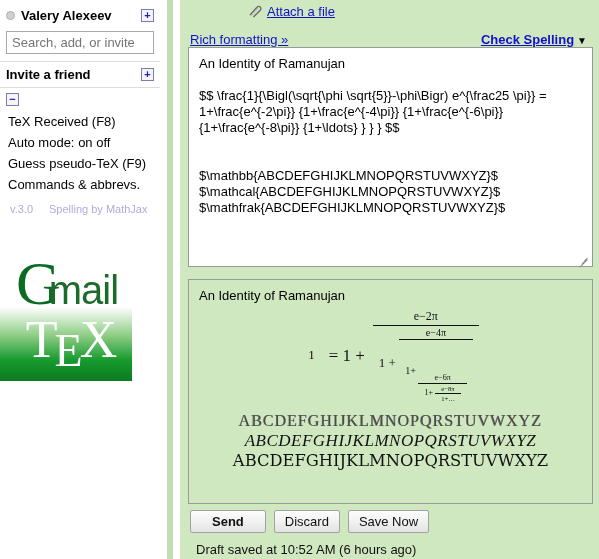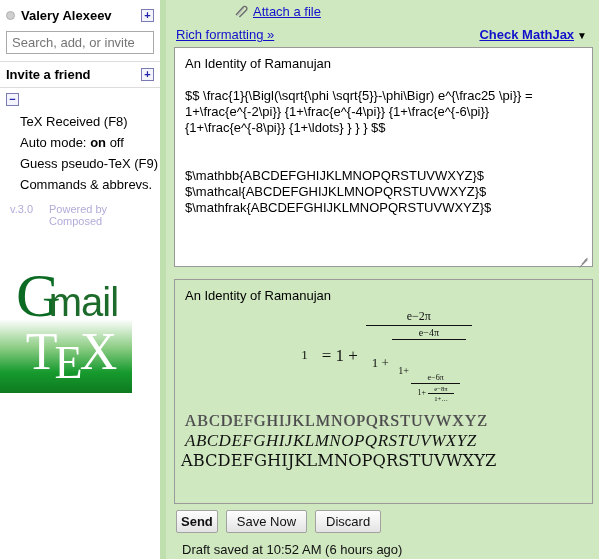--- a/index.html
+++ b/index.html
@@ -3,21 +3,21 @@
 <meta charset="utf-8">
 <style>
   html,body{margin:0;padding:0;}
   body{
     width:599px;height:559px;overflow:hidden;
     background:#ffffff;
     font-family:"Liberation Sans", sans-serif;
     font-size:13px;
     color:#000;
   }
-  .app{display:flex;width:599px;height:559px;}
+  .app{display:flex;width:599px;height:559px;gap:7px;}
 
   
   .sidebar{
     width:160px;
     flex:0 0 160px;
     background:#ffffff;
     display:flex;flex-direction:column;
     position:relative;
   }
   .chat-header{
@@ -50,27 +50,27 @@
     font-size:13px;font-family:"Liberation Sans",sans-serif;
     color:#777;
     outline:none;
   }
   .hr{border-top:1px solid #dcdcdc;margin:0;height:0;}
   .sec-row{
     display:flex;align-items:center;
     padding:5px 6px 5px 6px;
   }
   .sec-title{font-weight:bold;font-size:13px;flex:1 1 auto;}
-  .menu{padding:0 0 4px 12px;}
+  .menu{padding:0 0 4px 0;}
   .menu-item{
     display:block;padding:2px 6px 2px 8px;
     font-size:13px;color:#000;line-height:17px;
     white-space:nowrap;cursor:pointer;
   }
-  .auto-on{font-weight:bold;}
+  .auto-on{font-weight:normal;}
   .auto-off{font-weight:normal;}
   .foot-row{
     display:flex;gap:16px;padding:4px 6px 6px 10px;
     color:#b9b2e0;font-size:11px;
   }
   .foot-row span{color:#b3abd8;}
 
   
   .logo-wrap{
     margin-top:34px;
@@ -122,21 +122,21 @@
     padding-left:60px;
   }
   .clip{
     display:inline-block;width:15px;height:14px;margin-right:4px;
     position:relative;
   }
   .lnk{
     color:#1111cc;text-decoration:underline;font-size:13px;cursor:pointer;
   }
   .fmt-row{
-    height:24px;display:flex;align-items:center;
+    height:24px;display:flex;align-items:flex-end;
     justify-content:space-between;
     padding:0 6px 0 2px;
   }
   .fmt-row .chk{font-weight:bold;}
   .caret{color:#000;font-size:10px;margin-left:3px;}
 
   .ta-wrap{position:relative;}
   textarea.body{
     width:100%;box-sizing:border-box;
     height:220px;
@@ -186,21 +186,21 @@
   .sqrt{
     display:inline-block;border-top:1px solid #111;
     padding:0 2px 0 1px;margin-left:-1px;
   }
   .radsign{display:inline-block;font-size:1.25em;vertical-align:-.12em;}
   sup.s{font-size:.62em;vertical-align:.55em;}
   .eq{margin:0 8px;font-size:17px;}
   .cf{display:inline-block;vertical-align:middle;text-align:center;}
 
   .alpha{
-    margin-top:12px;line-height:20px;
+    margin-top:12px;text-align:center;line-height:20px;
     color:#111;
   }
   .bb{
     font-family:"Liberation Serif", serif;font-size:16px;
     letter-spacing:1px;
     color:#4a4a4a;
     text-shadow:0.6px 0 0 #cfe8c0, -0.6px 0 0 #777;
   }
   .cal{
     font-family:"Liberation Serif", serif;font-style:italic;font-size:17px;
@@ -216,21 +216,21 @@
     display:flex;align-items:center;flex-wrap:wrap;
     padding:6px 0 0 2px;gap:8px;
   }
   .btn{
     border:1px solid #a2a2a2;
     background:linear-gradient(to bottom,#fdfdfd 0%,#f1f1f1 50%,#e3e3e3 100%);
     padding:3px 10px;font-size:13px;
     font-family:"Liberation Sans",sans-serif;
     color:#111;cursor:pointer;border-radius:2px;
   }
-  .btn.primary{font-weight:bold;padding:3px 4px;}
+  .btn.primary{font-weight:bold;padding:3px 21px;}
   .draft{font-size:13px;color:#111;margin-left:6px;line-height:18px;}
   .draft-wrap{flex:1 1 auto;min-width:170px;}
 </style>
 </head>
 <body>
 
 <div class="app">
 
   <div class="sidebar">
 
@@ -263,21 +263,21 @@
         <span>Auto mode:</span>
         <span class="auto-on">on</span>
         <span class="auto-off">off</span>
       </span>
       <span class="menu-item">Guess pseudo-TeX (F9)</span>
       <span class="menu-item">Commands &amp; abbrevs.</span>
     </div>
 
     <div class="foot-row">
       <span>v.3.0</span>
-      <span>Powered by Composed</span>
+      <span>Spelling by MathJax</span>
     </div>
 
     <div class="logo-wrap">
       <div class="logo">
         <div class="logo-top">
           <span class="logo-g">G</span><span class="logo-mail">mail</span>
         </div>
         <div class="logo-bottom">
           <div class="logo-tex"><span>T</span><span class="e">E</span><span>X</span></div>
         </div>
@@ -295,21 +295,21 @@
           <path d="M2 11 L9 3.2 a2.2 2.2 0 1 1 3.2 3 L5.4 13" fill="none" stroke="#6b6b6b" stroke-width="1.4"></path>
           <path d="M3.2 11.6 L10 4" fill="none" stroke="#b9b9b9" stroke-width="1.1"></path>
         </svg>
       </span>
       <span class="lnk">Attach a file</span>
     </div>
 
     <div class="fmt-row">
       <span class="lnk">Rich formatting »</span>
       <span>
-        <span class="lnk chk">Check MathJax</span><span class="caret">▼</span>
+        <span class="lnk chk">Check Spelling</span><span class="caret">▼</span>
       </span>
     </div>
 
     <div class="ta-wrap">
       <textarea class="body" style="">An Identity of Ramanujan
 
 $$ \frac{1}{\Bigl(\sqrt{\phi \sqrt{5}}-\phi\Bigr) e^{\frac25 \pi}} =
 1+\frac{e^{-2\pi}} {1+\frac{e^{-4\pi}} {1+\frac{e^{-6\pi}}
 {1+\frac{e^{-8\pi}} {1+\ldots} } } } $$
 
@@ -367,20 +367,20 @@
 
       <div class="alpha">
         <div class="bb">ABCDEFGHIJKLMNOPQRSTUVWXYZ</div>
         <div class="cal">ABCDEFGHIJKLMNOPQRSTUVWXYZ</div>
         <div class="frak">ABCDEFGHIJKLMNOPQRSTUVWXYZ</div>
       </div>
     </div>
 
     <div class="btn-row">
       <button class="btn primary">Send</button>
+      <button class="btn">Discard</button>
       <button class="btn">Save Now</button>
-      <button class="btn">Discard</button>
       <span class="draft-wrap">
         <span class="draft">Draft saved at 10:52 AM (6 hours ago)</span>
       </span>
     </div>
   </div>
 </div>
 
 </body></html>

